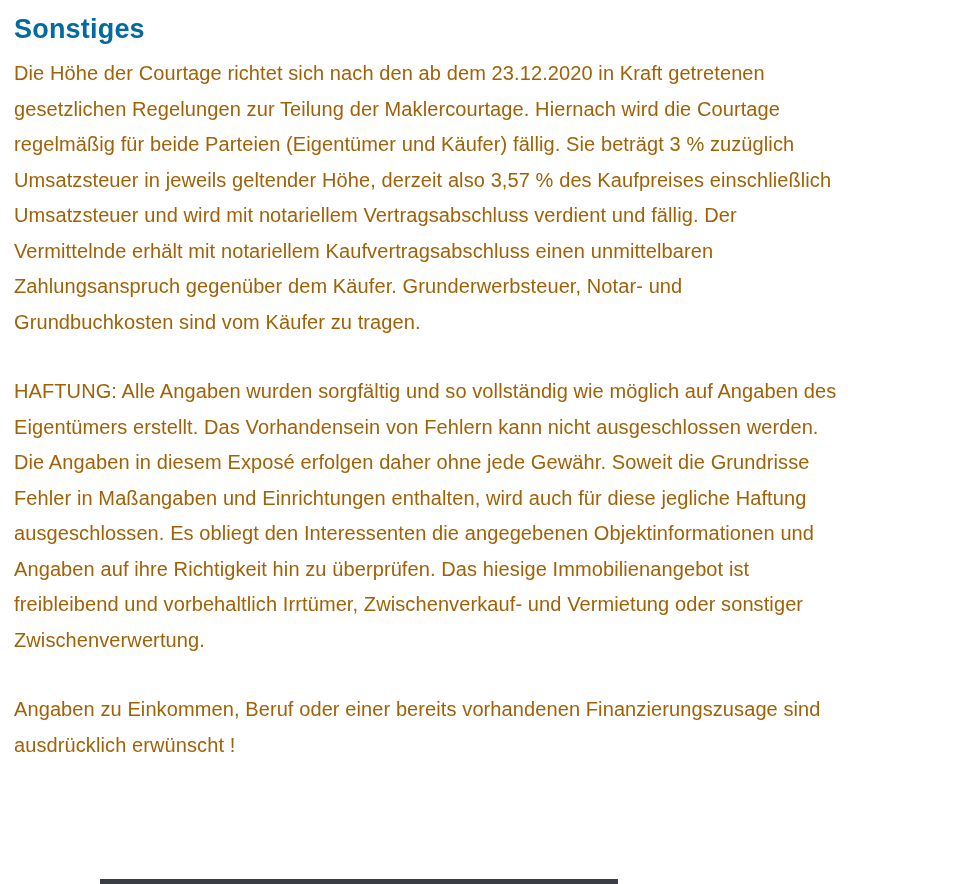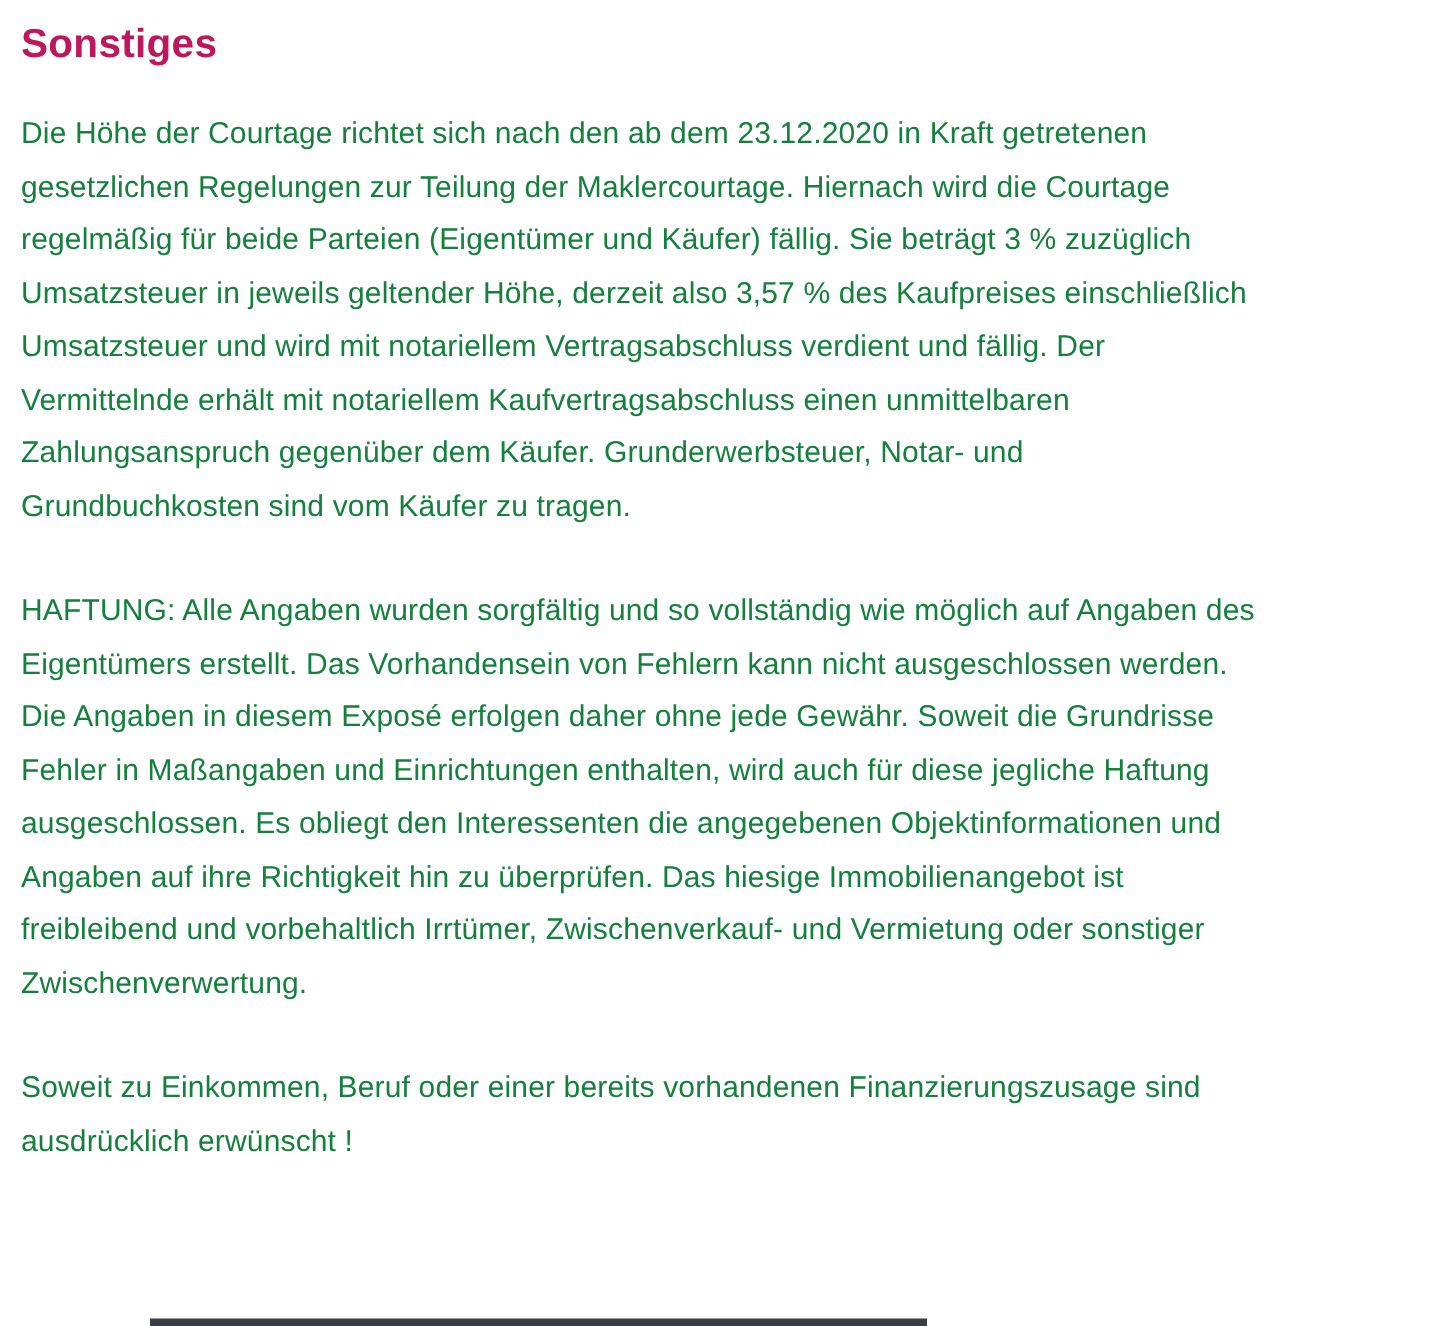--- a/index.html
+++ b/index.html
@@ -14,33 +14,33 @@
     overflow: hidden;
     font-family: "Liberation Sans", "DejaVu Sans", sans-serif;
   }
   .page {
     position: absolute;
     top: 0; left: 0; right: 0; bottom: 0;
     padding: 10px 12px 0 14px;
     box-sizing: border-box;
   }
   h1.section-heading {
-    margin: 0 0 24px 0;
+    margin: 0 0 8px 0;
     font-size: 27px;
     line-height: 38px;
     font-weight: 700;
-    color: #be185d;
+    color: #0369a1;
     letter-spacing: 0.2px;
   }
   p.body-paragraph {
     margin: 0 0 34px 0;
     font-size: 20px;
     line-height: 35.5px;
     font-weight: 400;
-    color: #15803d;
+    color: #a16207;
     letter-spacing: 0.1px;
     white-space: pre-line; 
   }
   .cutoff-bar {
     position: absolute;
     left: 100px;
     bottom: 0;
     width: 518px;
     height: 5px;
     background: #3a3e44;
@@ -64,19 +64,19 @@
 
   <p class="body-paragraph">HAFTUNG: Alle Angaben wurden sorgfältig und so vollständig wie möglich auf Angaben des
 Eigentümers erstellt. Das Vorhandensein von Fehlern kann nicht ausgeschlossen werden.
 Die Angaben in diesem Exposé erfolgen daher ohne jede Gewähr. Soweit die Grundrisse
 Fehler in Maßangaben und Einrichtungen enthalten, wird auch für diese jegliche Haftung
 ausgeschlossen. Es obliegt den Interessenten die angegebenen Objektinformationen und
 Angaben auf ihre Richtigkeit hin zu überprüfen. Das hiesige Immobilienangebot ist
 freibleibend und vorbehaltlich Irrtümer, Zwischenverkauf- und Vermietung oder sonstiger
 Zwischenverwertung.</p>
 
-  <p class="body-paragraph">Soweit zu Einkommen, Beruf oder einer bereits vorhandenen Finanzierungszusage sind
+  <p class="body-paragraph">Angaben zu Einkommen, Beruf oder einer bereits vorhandenen Finanzierungszusage sind
 ausdrücklich erwünscht !</p>
 
 
   <div class="cutoff-bar"></div>
 
 </div>
 
 </body></html>

